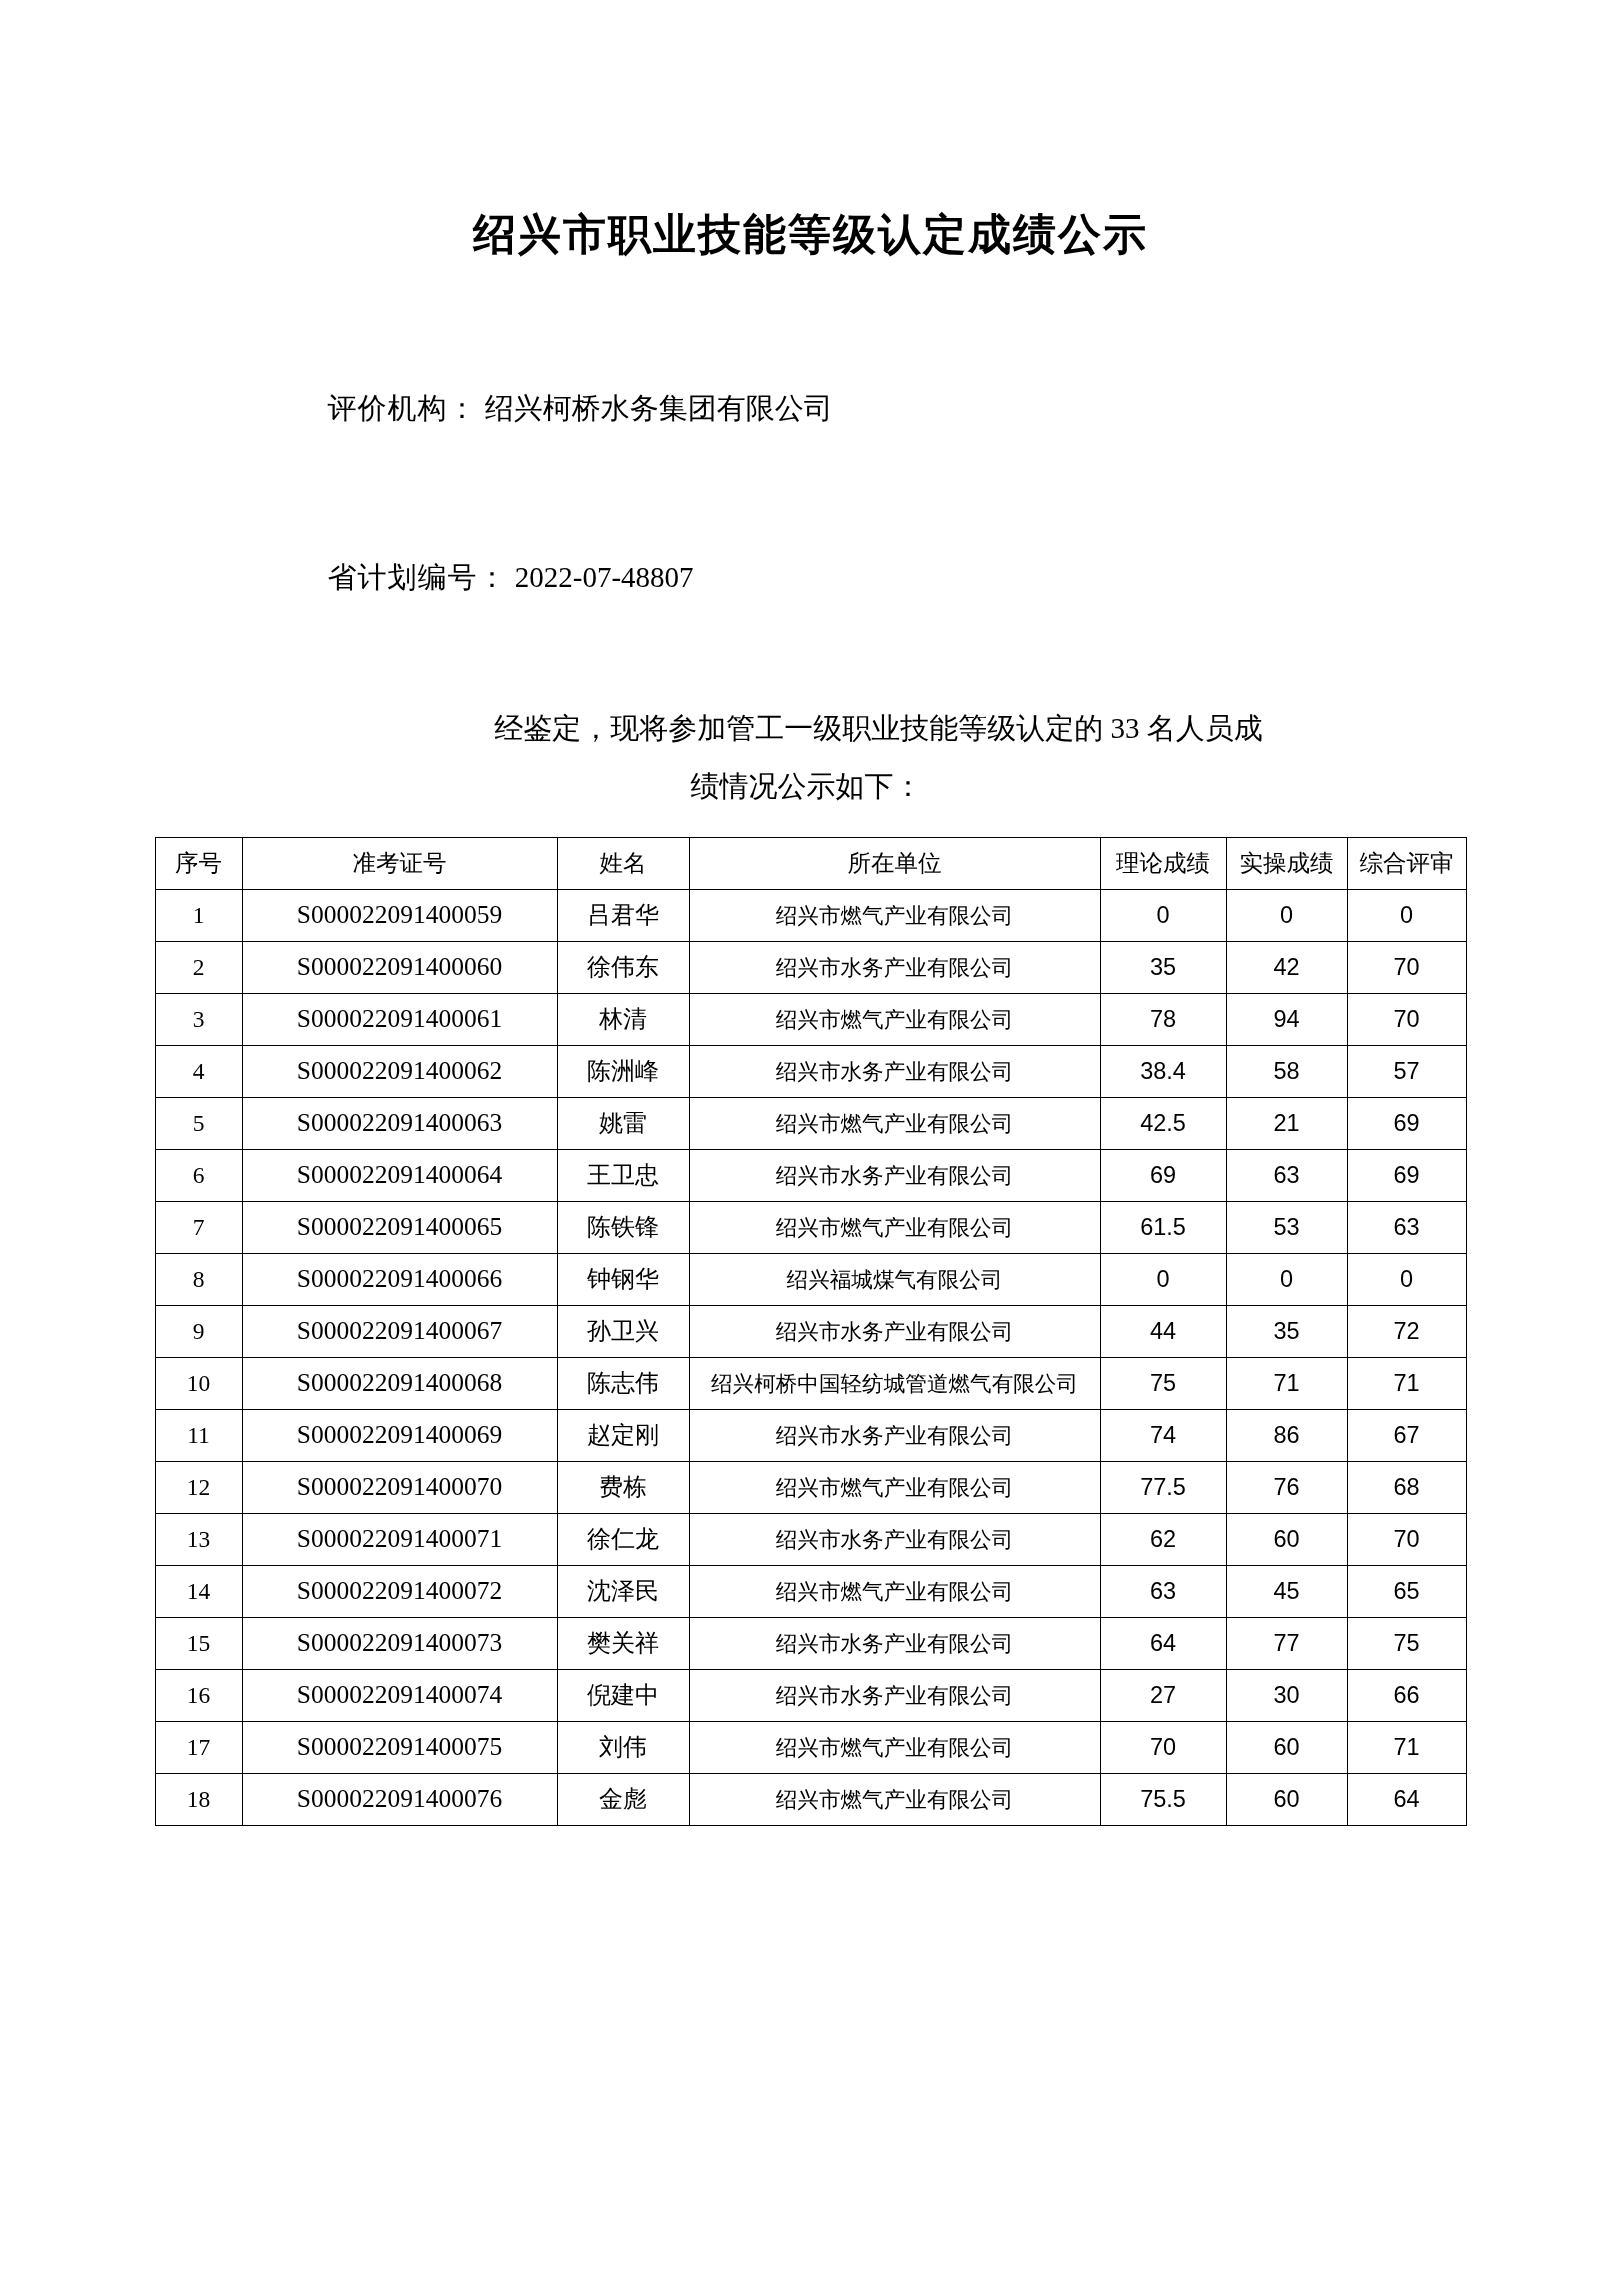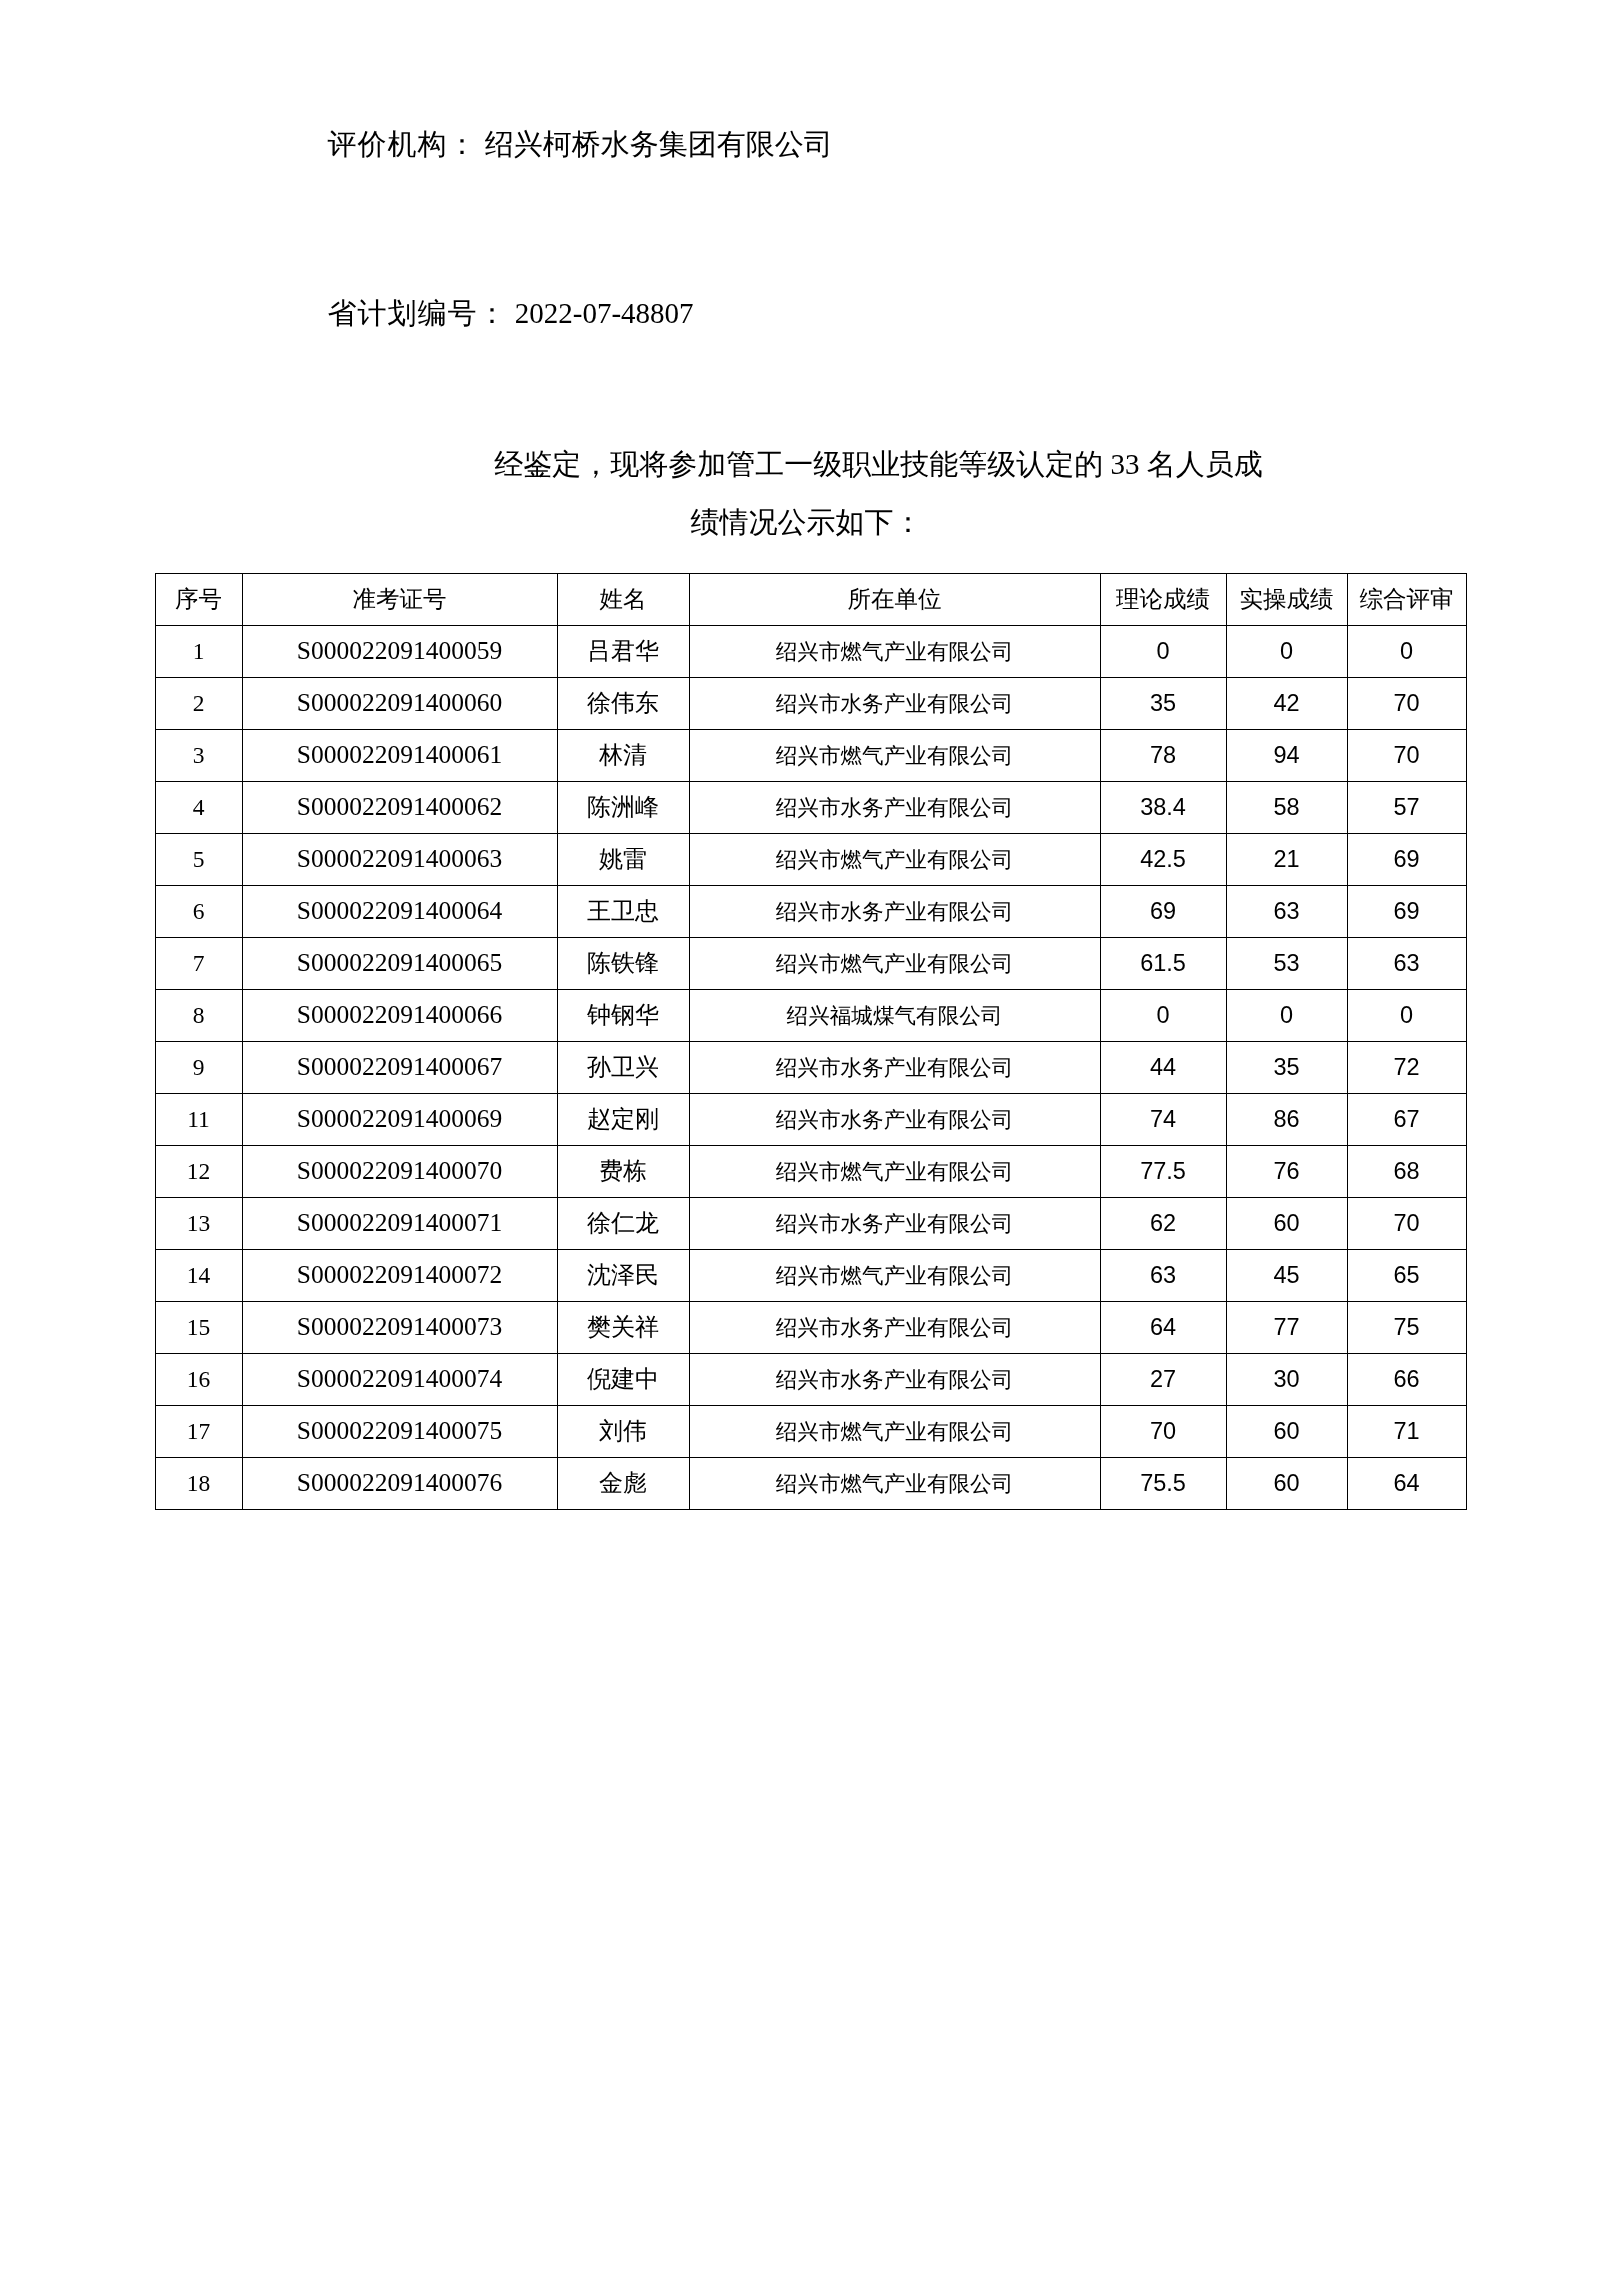--- a/index.html
+++ b/index.html
@@ -94,20 +94,21 @@
   td.c-card {
     font-family: "Liberation Serif", "DejaVu Serif", serif;
     letter-spacing: 0px;
   }
 </style>
 </head>
 <body>
 
 <div class="page">
 
+  <h1 class="doc-title">绍兴市职业技能等级认定成绩公示</h1>
 
   <div class="meta-block">
     <div class="meta-line">
       <span class="label">评价机构：</span><span class="value"> 绍兴柯桥水务集团有限公司</span>
     </div>
     <div class="meta-line">
       <span class="label">省计划编号：</span><span class="value"> 2022-07-48807</span>
     </div>
   </div>
 
@@ -204,20 +205,29 @@
       <tr>
         <td class="c-seq">9</td>
         <td class="c-card">S000022091400067</td>
         <td class="c-name">孙卫兴</td>
         <td class="c-unit">绍兴市水务产业有限公司</td>
         <td class="c-theory">44</td>
         <td class="c-prac">35</td>
         <td class="c-comp">72</td>
       </tr>
       <tr>
+        <td class="c-seq">10</td>
+        <td class="c-card">S000022091400068</td>
+        <td class="c-name">陈志伟</td>
+        <td class="c-unit">绍兴柯桥中国轻纺城管道燃气有限公司</td>
+        <td class="c-theory">75</td>
+        <td class="c-prac">71</td>
+        <td class="c-comp">71</td>
+      </tr>
+      <tr>
         <td class="c-seq">11</td>
         <td class="c-card">S000022091400069</td>
         <td class="c-name">赵定刚</td>
         <td class="c-unit">绍兴市水务产业有限公司</td>
         <td class="c-theory">74</td>
         <td class="c-prac">86</td>
         <td class="c-comp">67</td>
       </tr>
       <tr>
         <td class="c-seq">12</td>

